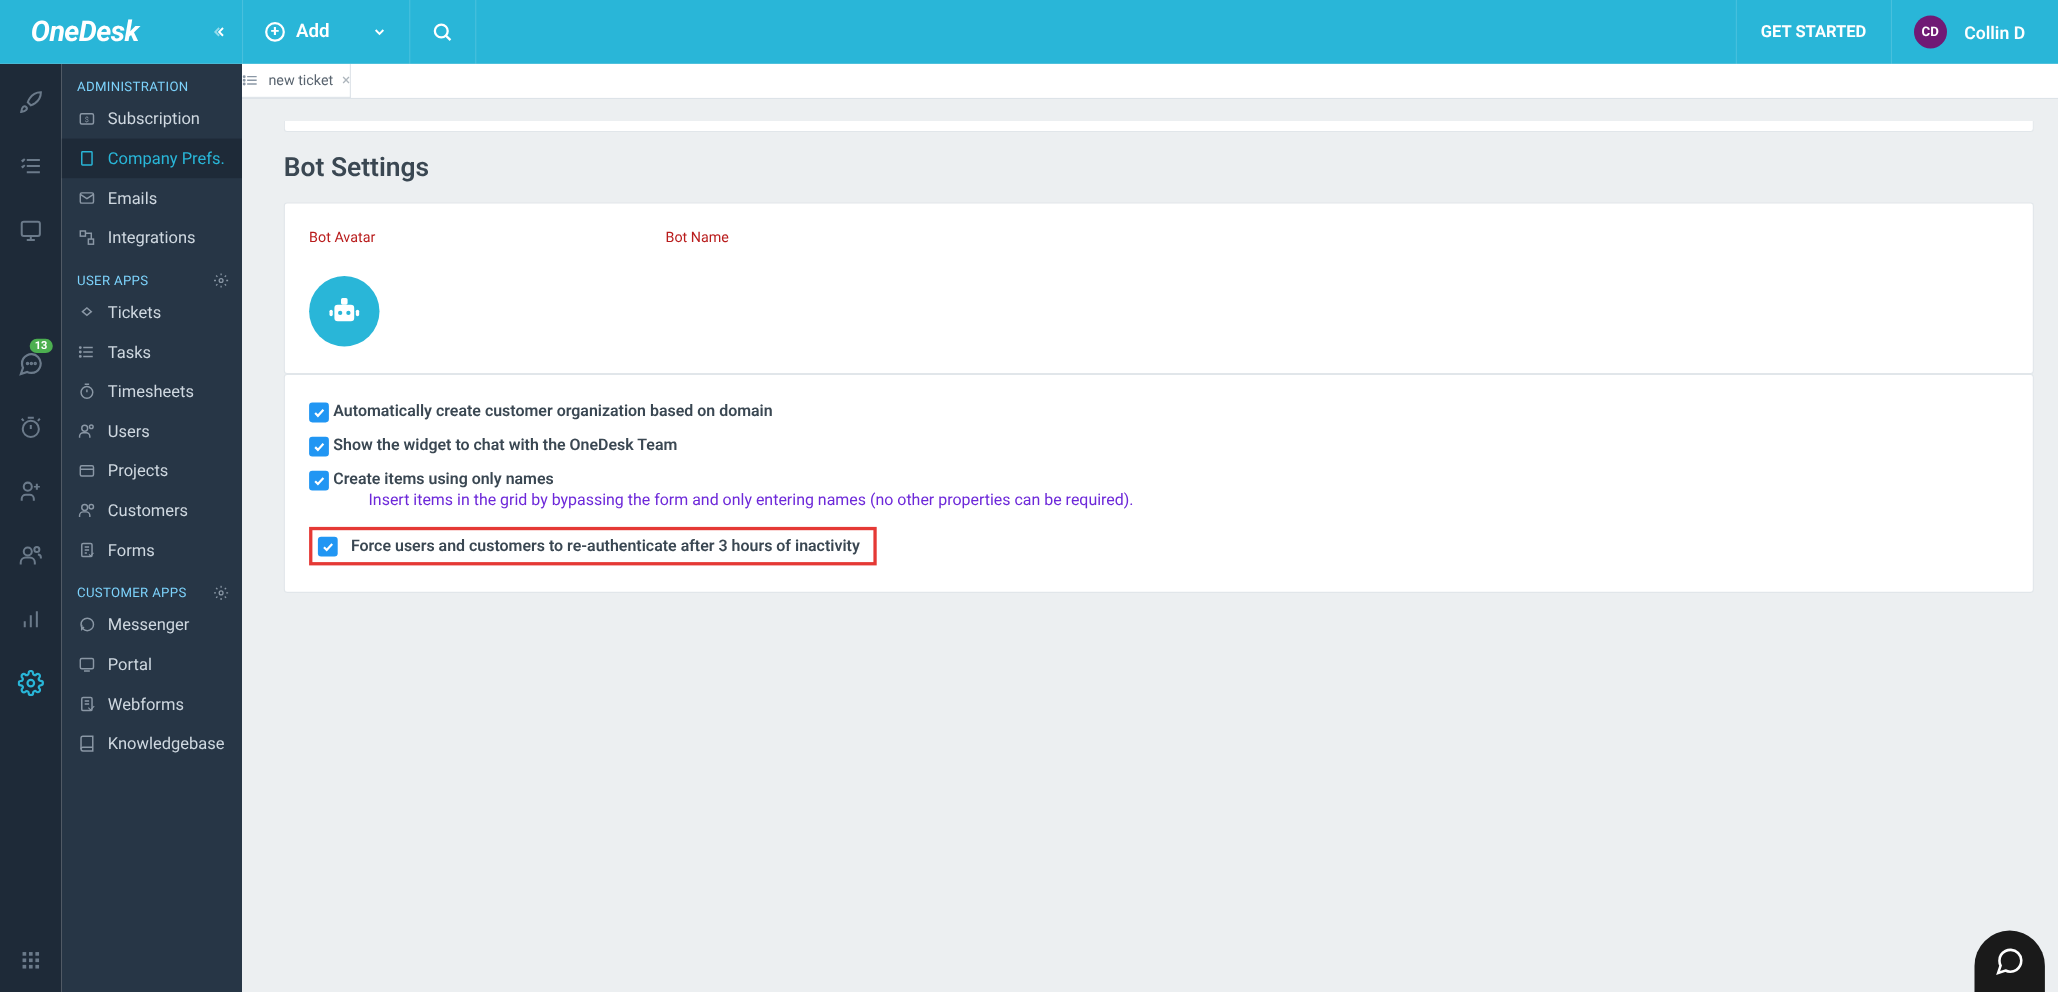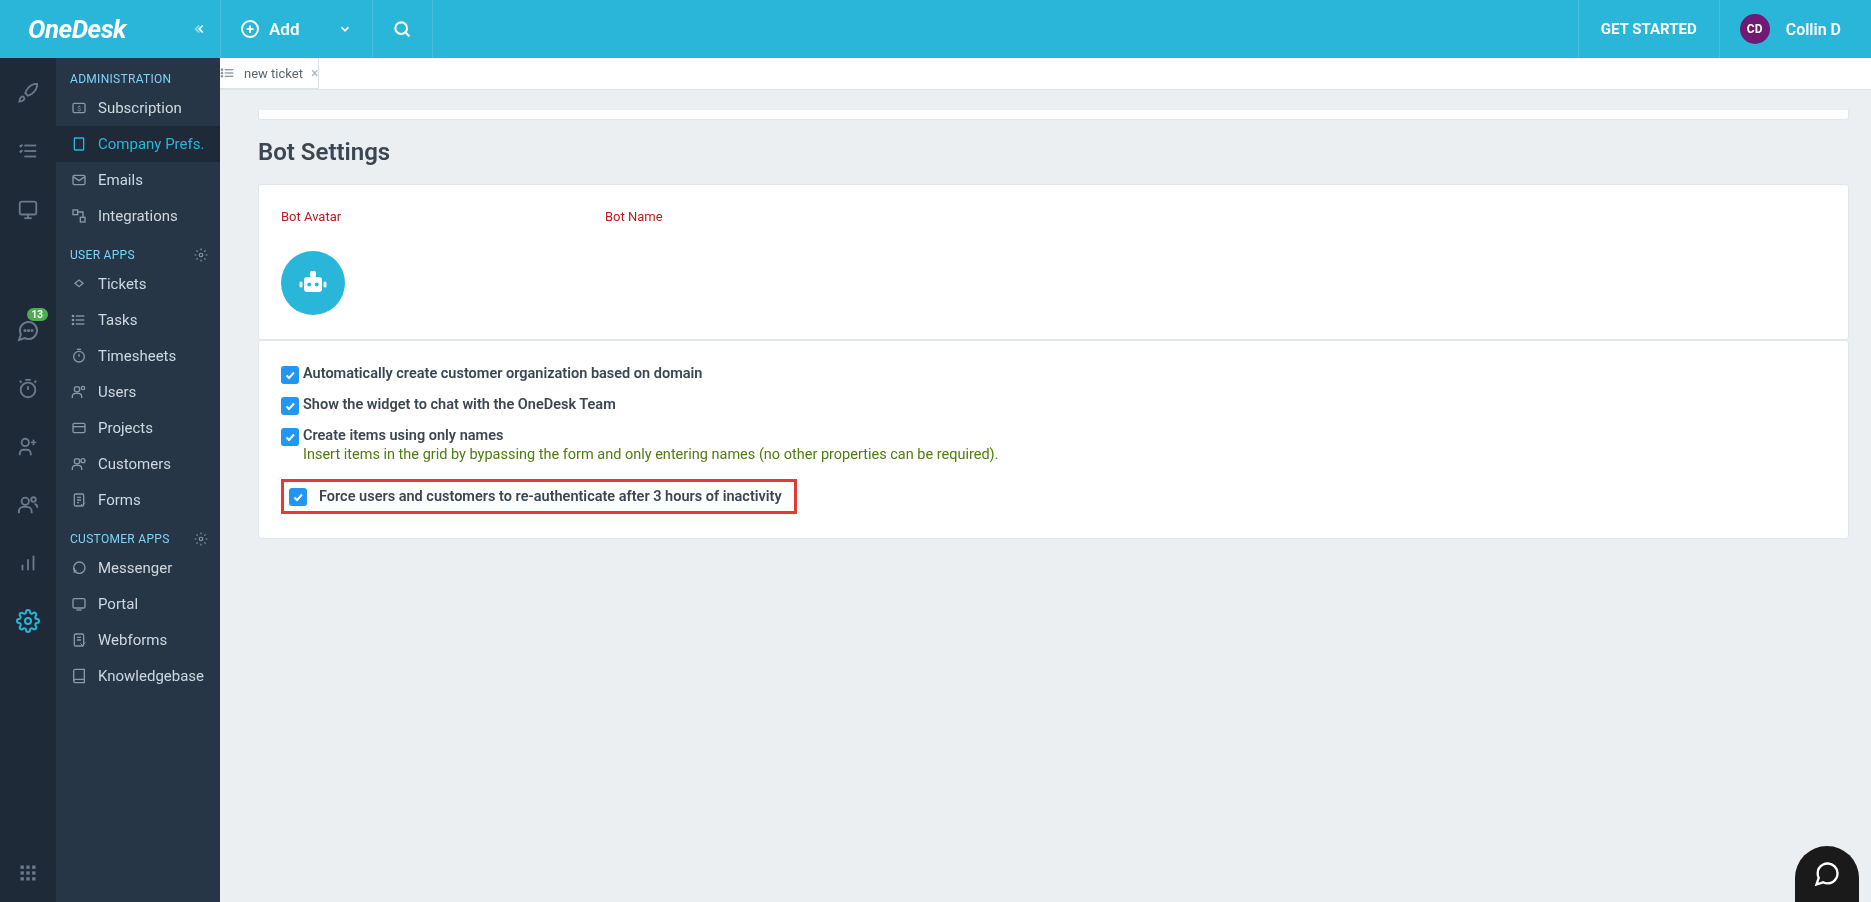--- a/index.html
+++ b/index.html
@@ -47,21 +47,21 @@
 
 .bot-row { display: flex; gap: 80px; }
 .field-label { font-size: 13px; color: #b91c1c; margin-bottom: 27px; }
 .bot-avatar-circle { width: 64px; height: 64px; border-radius: 50%; background: #29b6d8; display: flex; align-items: center; justify-content: center; }
 .bot-name-input { width: 294px; height: 38px; border: 1px solid #d6dce1; border-radius: 3px; padding: 0 12px; font-size: 15px; color: #3a4752; }
 
 .check-row { display: flex; align-items: flex-start; gap: 4px; margin-bottom: 12px; }
 .checkbox { width: 18px; height: 18px; background: #2196f3; border-radius: 3px; display: flex; align-items: center; justify-content: center; flex-shrink: 0; cursor: pointer; margin-top: 1px; }
 .checkbox svg { width: 12px; height: 12px; }
 .check-label { font-size: 14.5px; color: #3a4752; font-weight: 600; }
-.check-sub { font-size: 14.5px; color: #4d7c0f; font-weight: 400; margin-top: 2px; }
+.check-sub { font-size: 14.5px; color: #6d28d9; font-weight: 400; margin-top: 2px; margin-left: 32px; }
 .highlight-box { border: 3px solid #e53935; padding: 5px 12px 5px 5px; display: inline-flex; align-items: center; gap: 12px; margin-top: 4px; }
 
 
 .chat-bubble { position: absolute; bottom: 0; right: 12px; width: 64px; height: 56px; background: #1a1a1a; border-radius: 32px 32px 0 0; display: flex; align-items: center; justify-content: center; cursor: pointer; z-index: 200; }
 
 
 svg { display: block; }
 .gear-ico { color: #8a97a5; cursor: pointer; }
 </style>
 </head>

